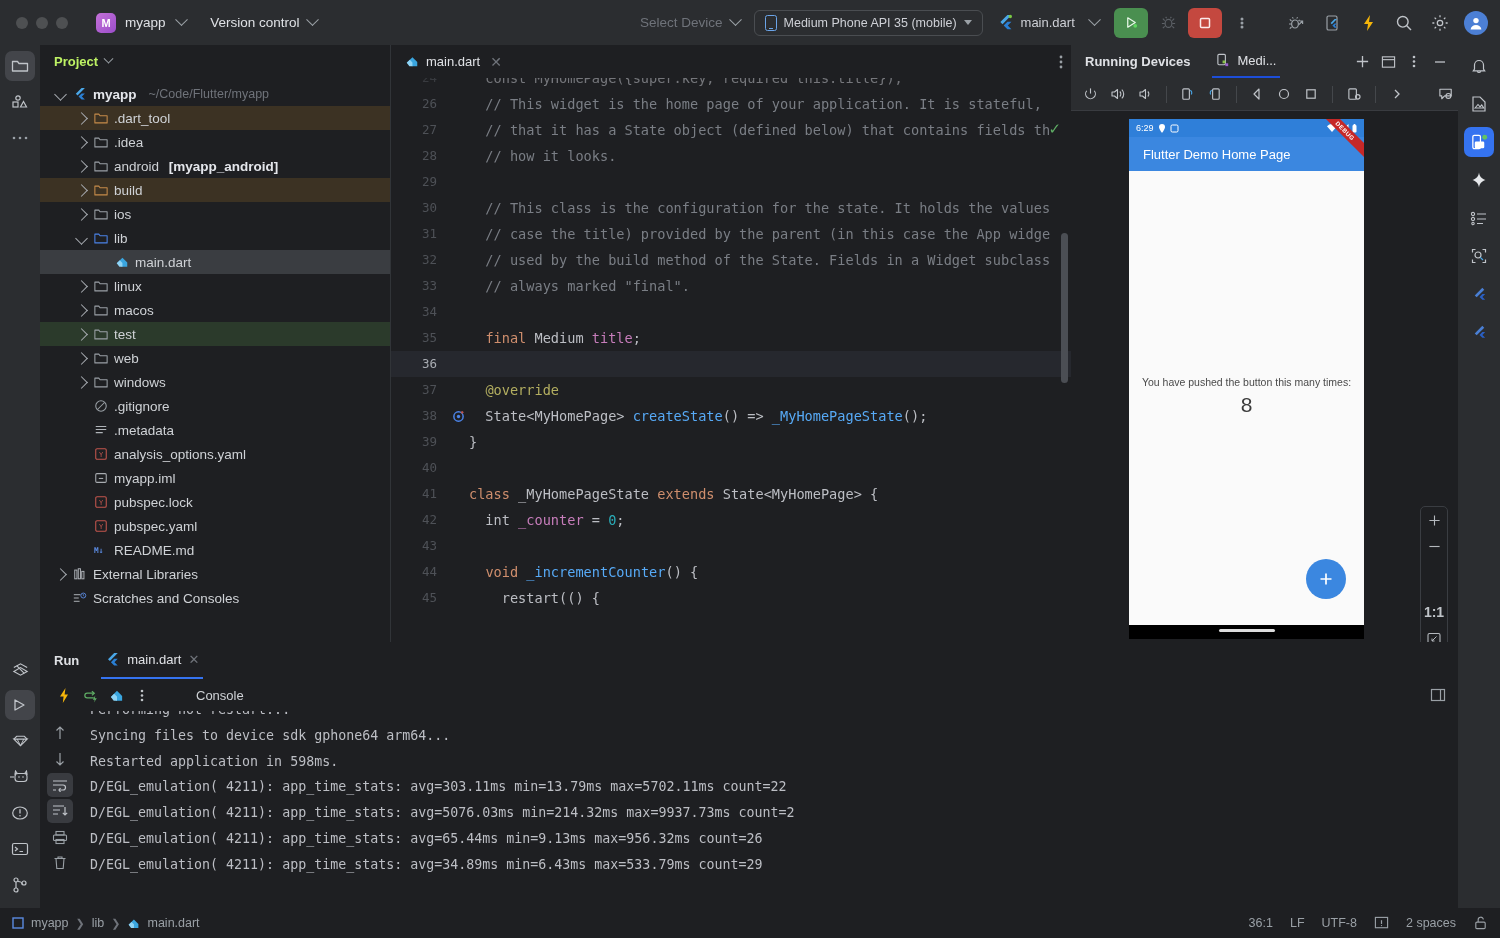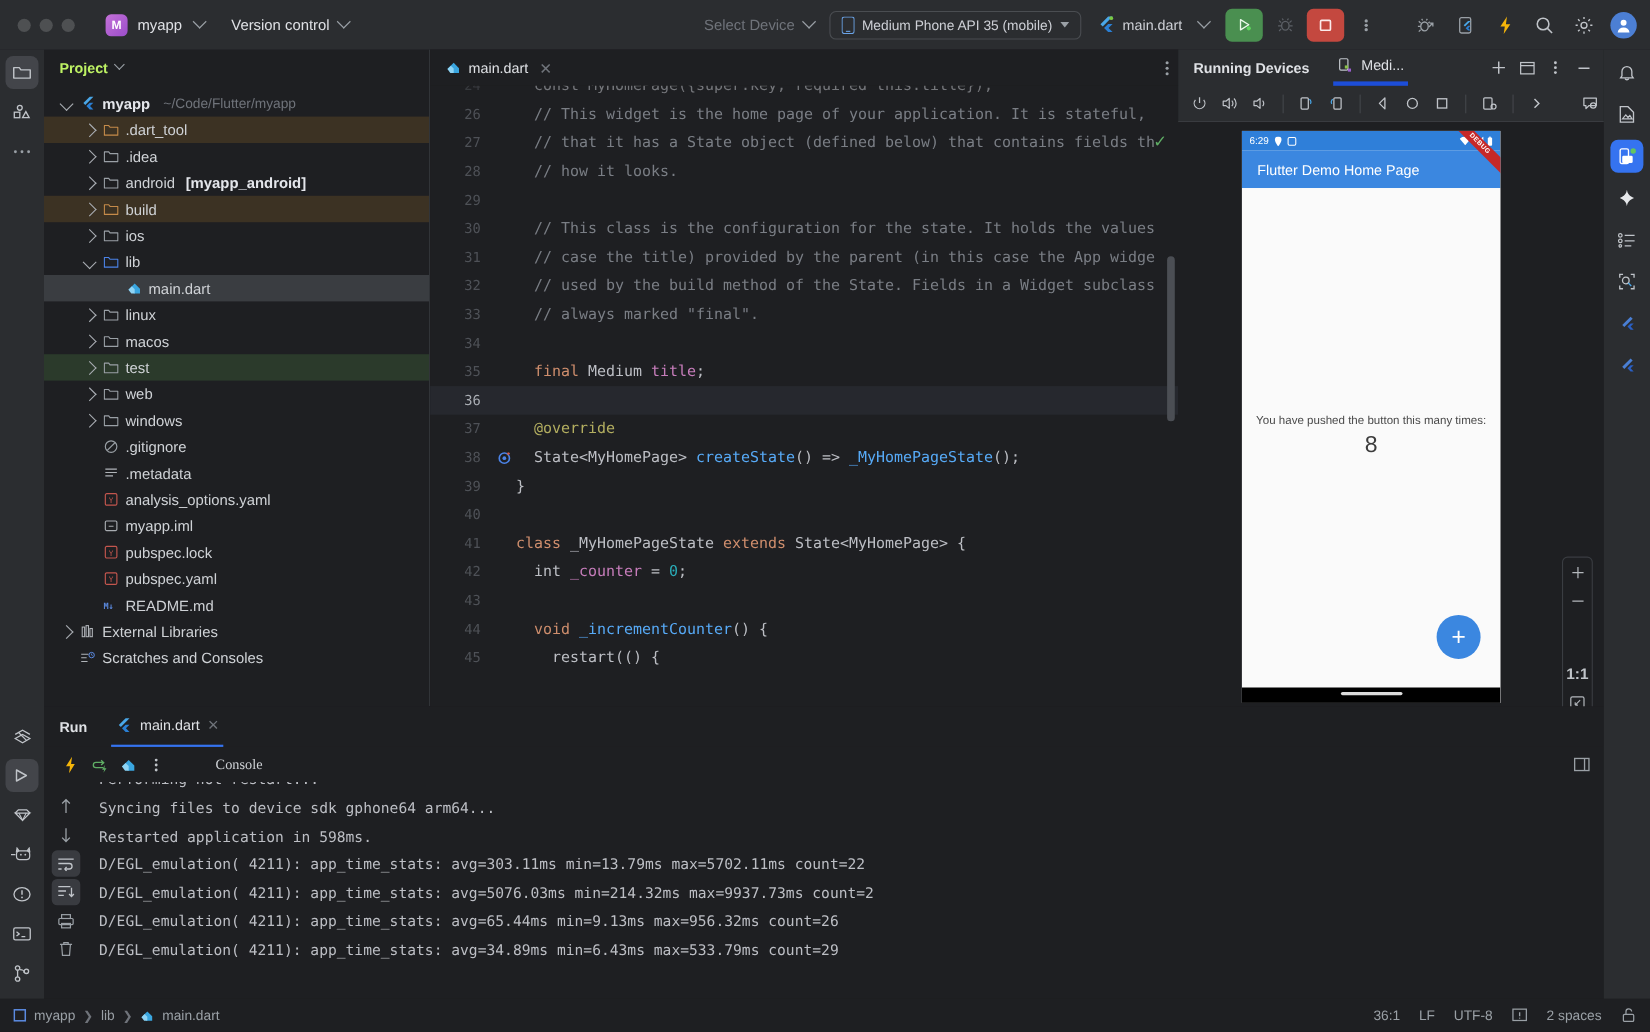--- a/index.html
+++ b/index.html
@@ -87,21 +87,21 @@
   .num{ color:#2aacb8; }
   .ann{ color:#b3ae60; }
   .escroll{ position:absolute; right:3px; top:155px; width:7px; height:150px; background:#4b4e54; border-radius:4px;}
   .echeck{ position:absolute; right:10px; top:42px; color:#5fad65; font-size:15px;}
 
   
   .devices{ width:387px; flex:0 0 387px; background:#2b2d30; display:flex; flex-direction:column; min-height:0;}
   .dhead{ height:33px; display:flex; align-items:center; padding-left:14px; gap:0; }
   .dhead .t{ font-size:13px; font-weight:bold; color:#dfe1e5;}
   .dtab{ margin-left:22px; height:33px; display:flex; align-items:center; gap:6px; font-size:13px; color:#dfe1e5;
-         border-bottom:4px solid #1d4ed8; padding:0 4px;}
+         border-bottom:2px solid #1d4ed8; padding:0 4px;}
   .dhead .hbtns{ margin-left:auto; display:flex; align-items:center; gap:2px; padding-right:6px;}
   .dtool{ height:33px; display:flex; align-items:center; gap:3px; padding-left:8px; border-bottom:1px solid #393b40;}
   .dtool .sep{ width:1px;height:17px;background:#44474b;margin:0 6px;}
   .dbtn{ width:24px;height:24px;display:flex;align-items:center;justify-content:center;}
   .dstage{ flex:1; background:#1e1f22; position:relative; overflow:hidden;}
   .phone{ position:absolute; left:58px; top:8px; width:235px; height:520px; background:#fff; overflow:hidden;}
   .pstatus{ height:18px; background:#2f7fd9; display:flex; align-items:center; padding:0 7px; color:#fff; font-size:9px; gap:4px;}
   .pstatus .right{ margin-left:auto; display:flex; gap:3px; align-items:center;}
   .pbar{ height:34px; background:#3b87e0; display:flex; align-items:center; padding-left:14px; color:#fff;
          font-size:13px; }
@@ -119,21 +119,21 @@
             display:flex; flex-direction:column; align-items:center; color:#9aa0a6; font-size:12px;}
   .zoomctl div{ height:26px; display:flex; align-items:center; justify-content:center; width:100%;}
 
   
   .lower{ flex:1; display:flex; flex-direction:column; background:#1e1f22; min-height:0;}
   .rtabs{ height:37px; display:flex; align-items:center; padding-left:14px; gap:0; background:#1e1f22;}
   .rtabs .run{ font-weight:bold; font-size:13px; color:#dfe1e5;}
   .rtab{ margin-left:22px; height:37px; display:flex; align-items:center; gap:7px; font-size:13px; color:#dfe1e5;
          border-bottom:2px solid #3573f0; padding:0 4px;}
   .rtab .x{ color:#6f737a; }
-  .rtool{ height:32px; display:flex; align-items:center; gap:2px; padding-left:12px;font-family:Liberation Serif, serif; }
+  .rtool{ height:32px; display:flex; align-items:center; gap:2px; padding-left:12px; }
   .rtool .console{ margin-left:40px; font-size:13px; color:#cfd2d6;}
   .rtool .right{ margin-left:auto; padding-right:12px;}
   .consolewrap{ flex:1; display:flex; min-height:0;}
   .cgutter{ width:40px; flex:0 0 40px; display:flex; flex-direction:column; align-items:center; gap:2px; padding-top:10px;}
   .cgutter .gb{ width:26px;height:24px;border-radius:5px;display:flex;align-items:center;justify-content:center;}
   .cgutter .gb.on{ background:#393b40; }
   .conlog{ flex:1; font-family:"DejaVu Sans Mono", monospace; font-size:13.3px; line-height:25.8px;
            color:#bcbec4; padding-left:10px; overflow:hidden; white-space:pre; }
   .conlog .clip{ margin-top:-14px; }
 

